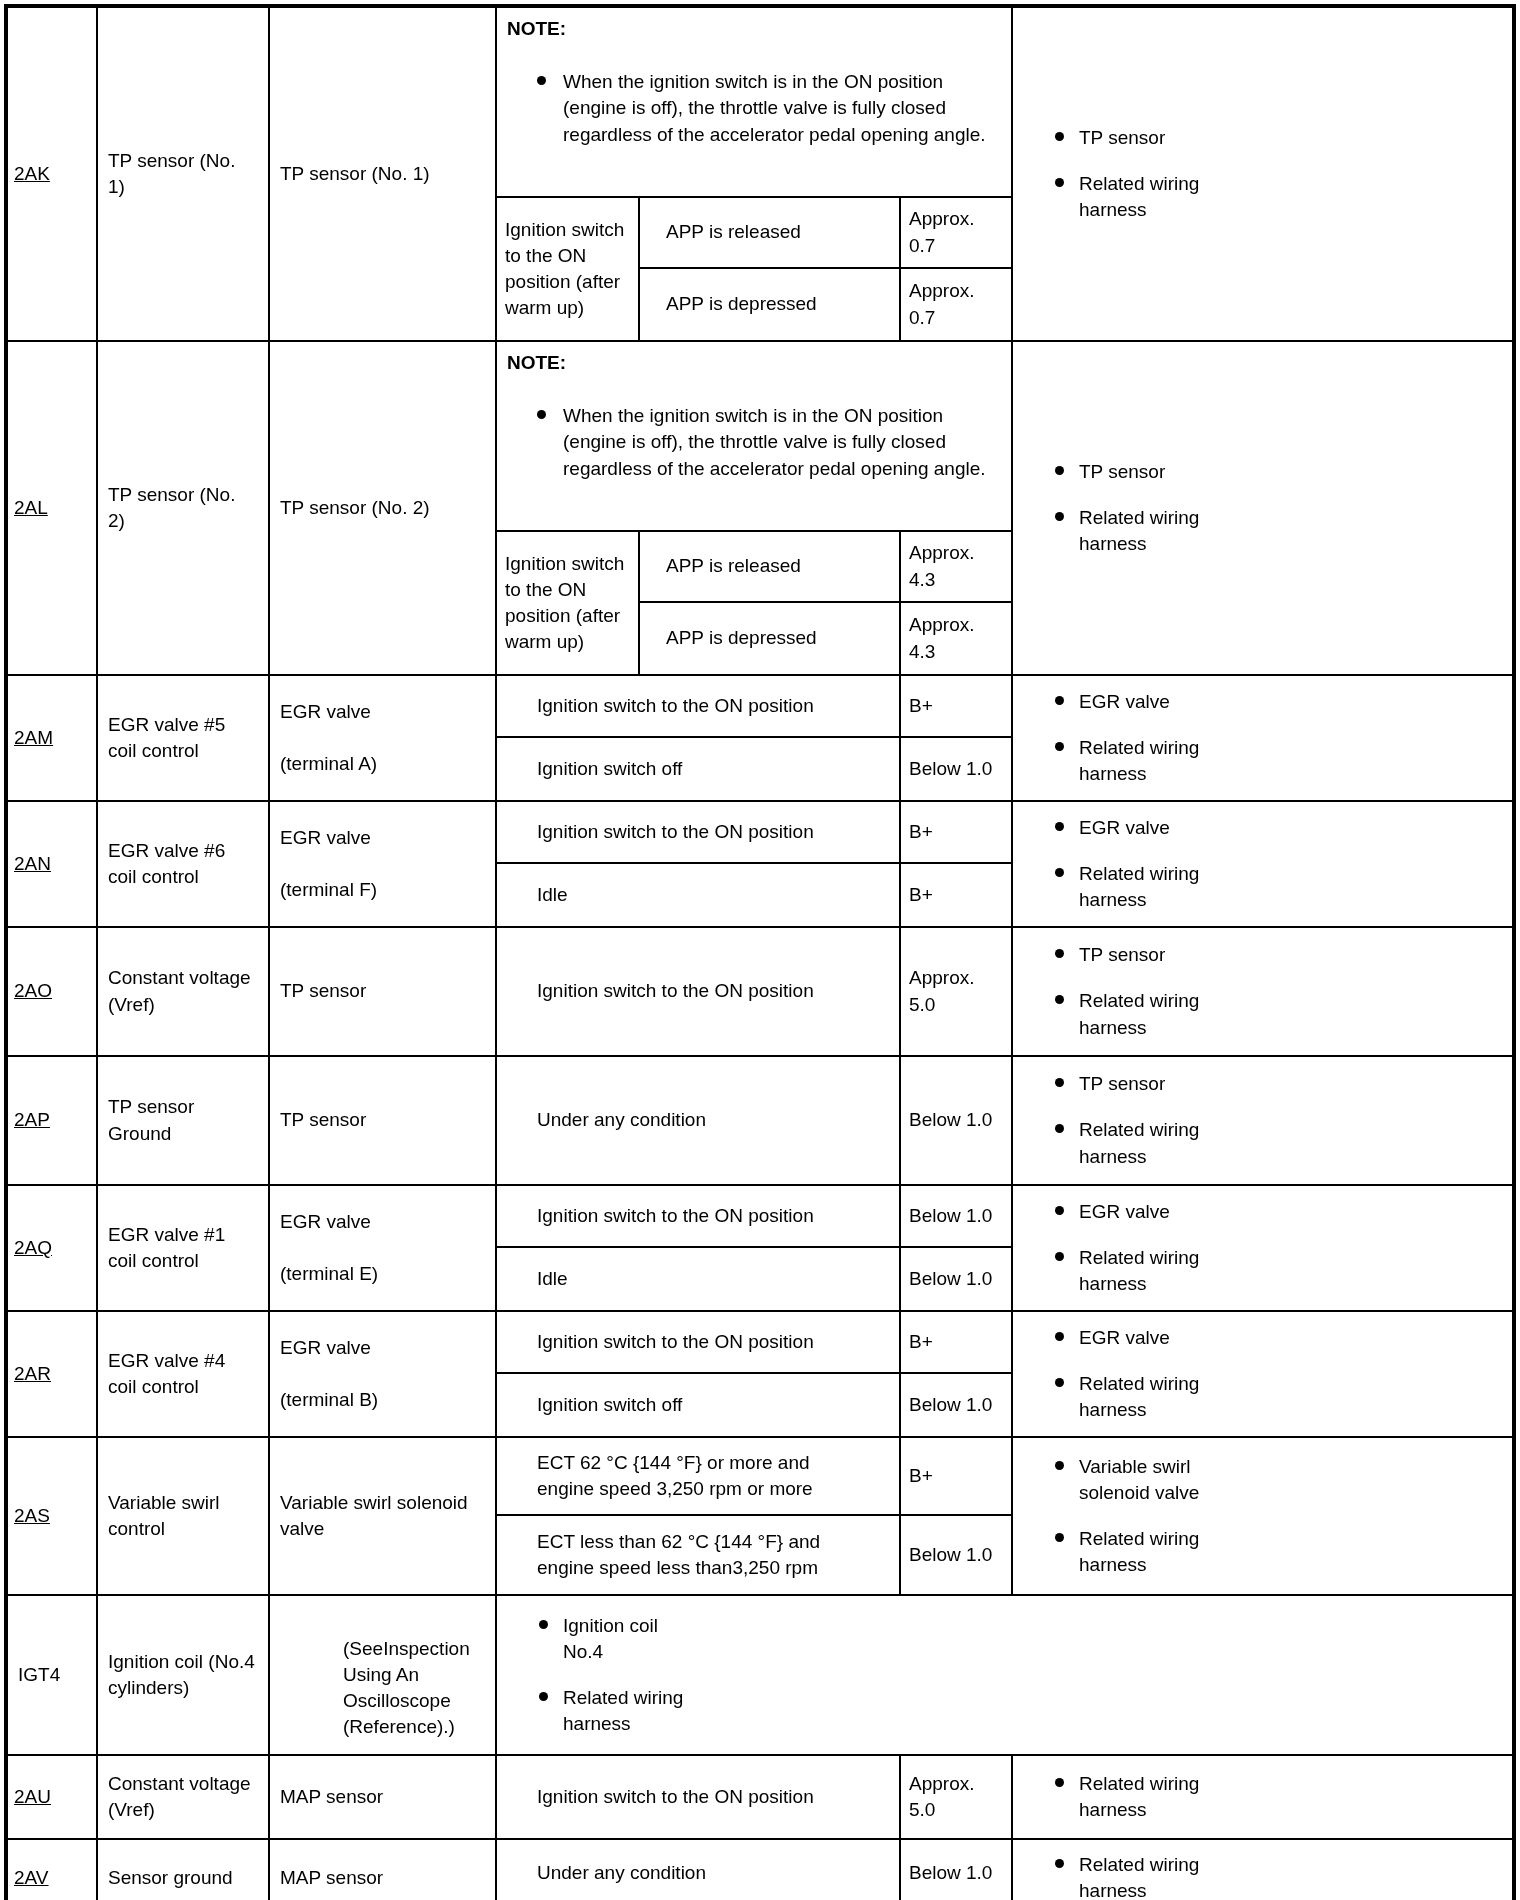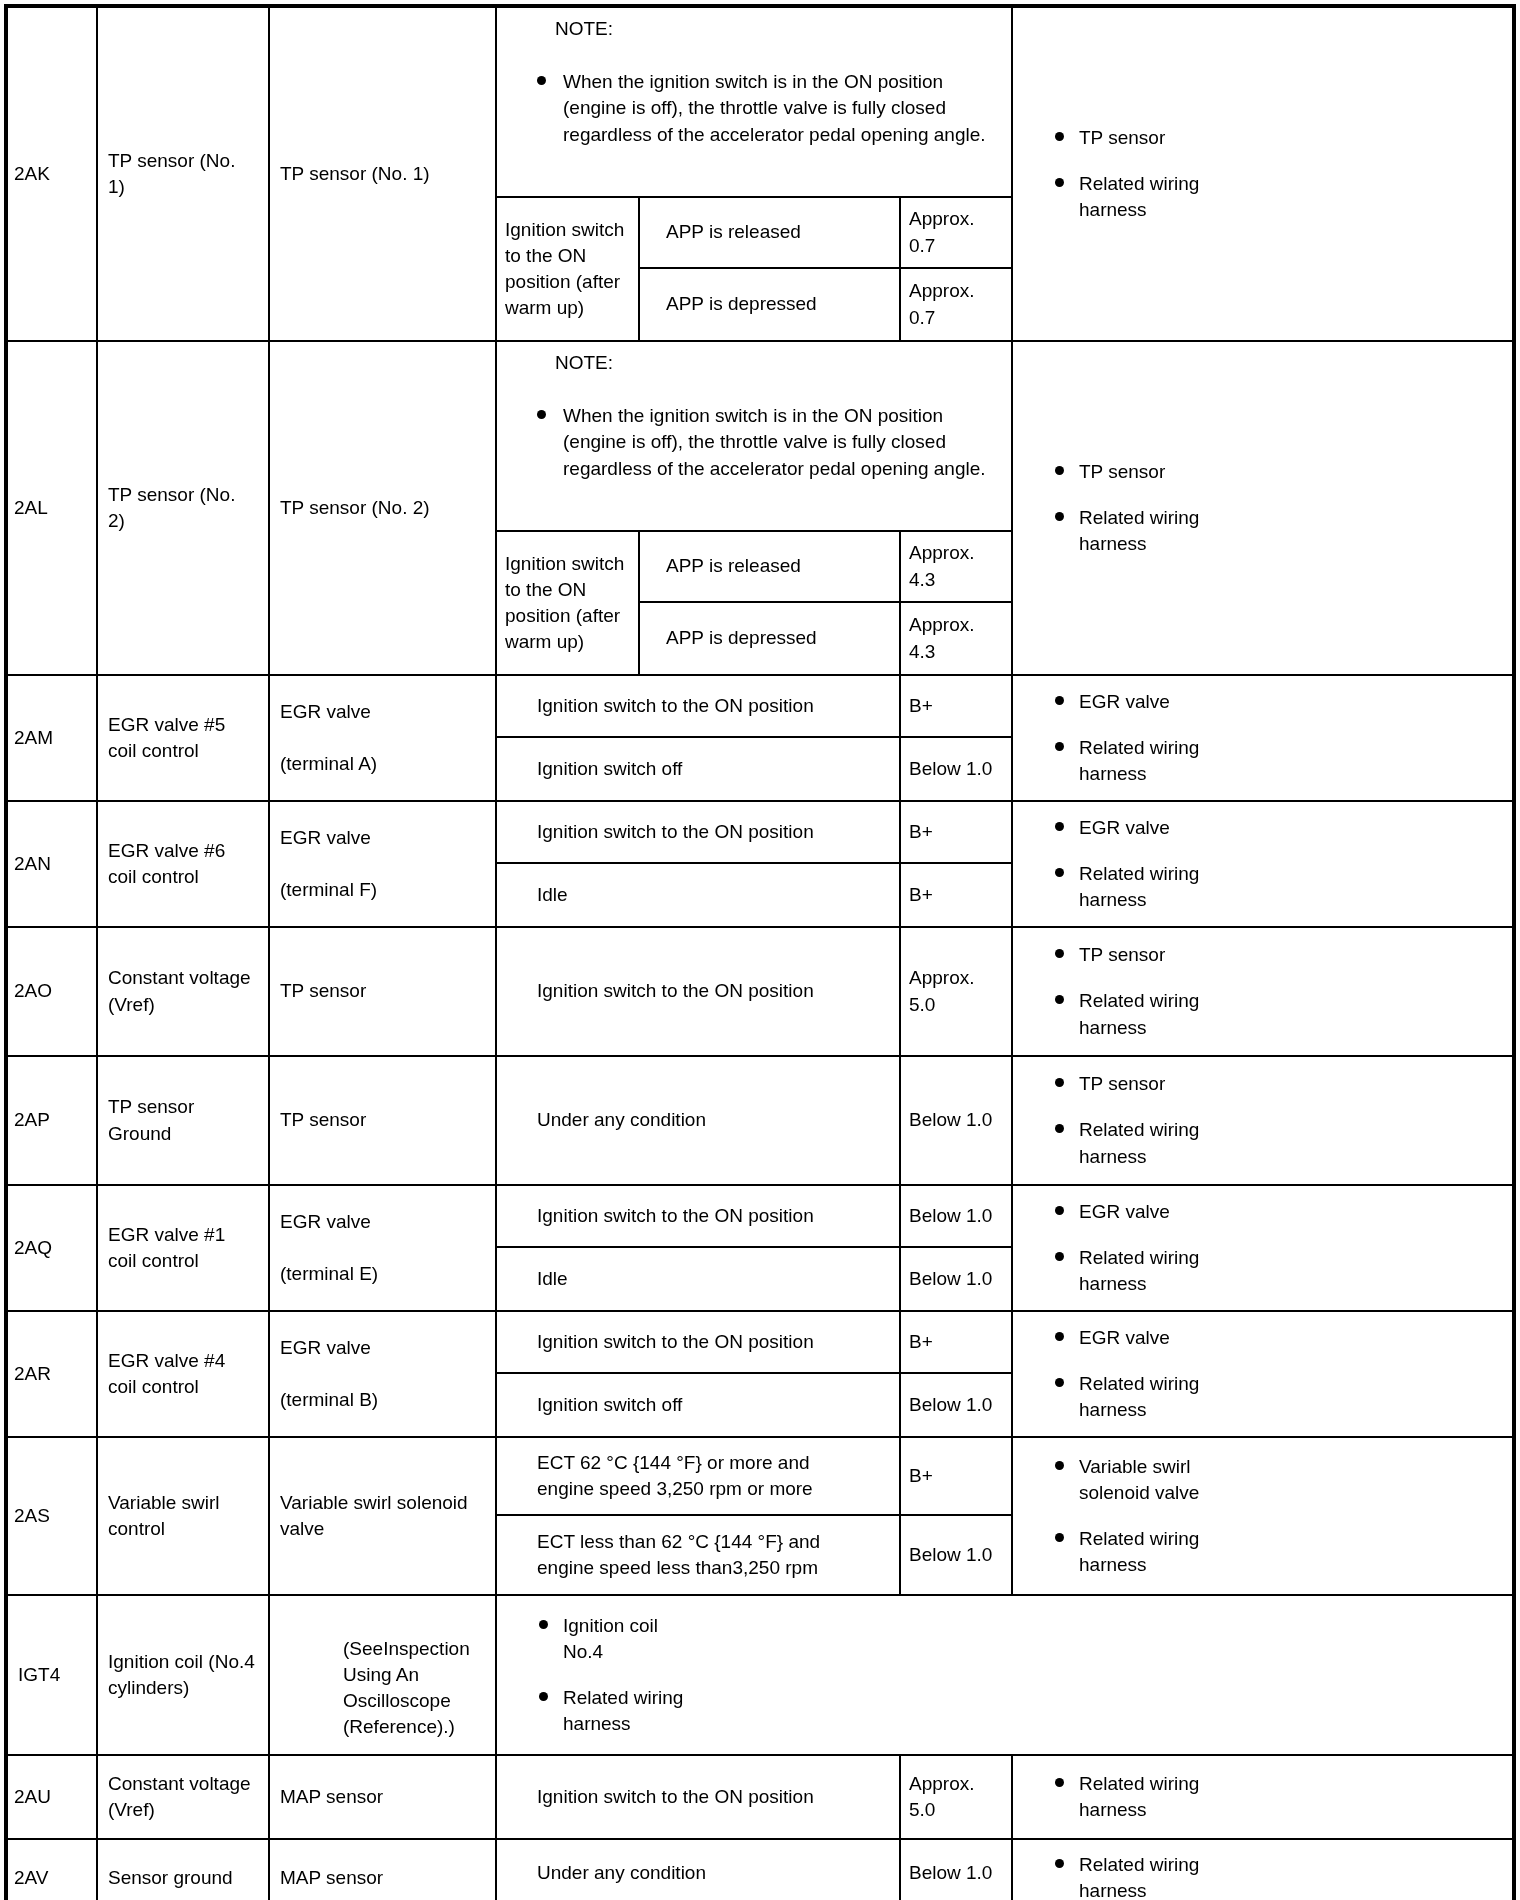--- a/index.html
+++ b/index.html
@@ -14,21 +14,21 @@
 
   .row {
     display: grid;
     grid-template-columns: 90px 172px 227px 516px 1fr;
     border-bottom: 2px solid #000;
   }
   .row:last-child { border-bottom: 0; }
 
   .cell { border-right: 2px solid #000; min-width: 0; }
 
-  .c-code { display: flex; align-items: center; padding: 4px 4px 4px 6px; }
+  .c-code { display: flex; align-items: center; padding: 4px 4px 4px 6px; text-decoration: underline; }
   .c-signal, .c-conn {
     display: flex; align-items: center;
     padding: 6px 10px;
     white-space: pre-line;
   }
   .c-mid { display: flex; flex-direction: column; }
 
   .c-insp {
     border-right: 0;
     display: flex; flex-direction: column; justify-content: center;
@@ -63,21 +63,21 @@
   .crS { min-height: 78px; }
   .crU { min-height: 82px; }
   .crV { min-height: 66px; }
 
   
   .note-block {
     border-bottom: 2px solid #000;
     padding: 8px 10px 12px 10px;
     min-height: 190px;
   }
-  .note-label { font-weight: 400; margin-bottom: 27px; margin-left: 48px; }
+  .note-label { font-weight: 700; margin-bottom: 27px; }
   .note-item { display: flex; padding-left: 30px; }
   .note-item .dot { margin-top: 7px; }
   .note-text { margin-left: 17px; max-width: 438px; }
 
   .sub-table { display: grid; grid-template-columns: 143px 1fr; flex: 1; }
   .shared-cond {
     border-right: 2px solid #000;
     display: flex; align-items: center;
     padding: 6px 8px;
   }

